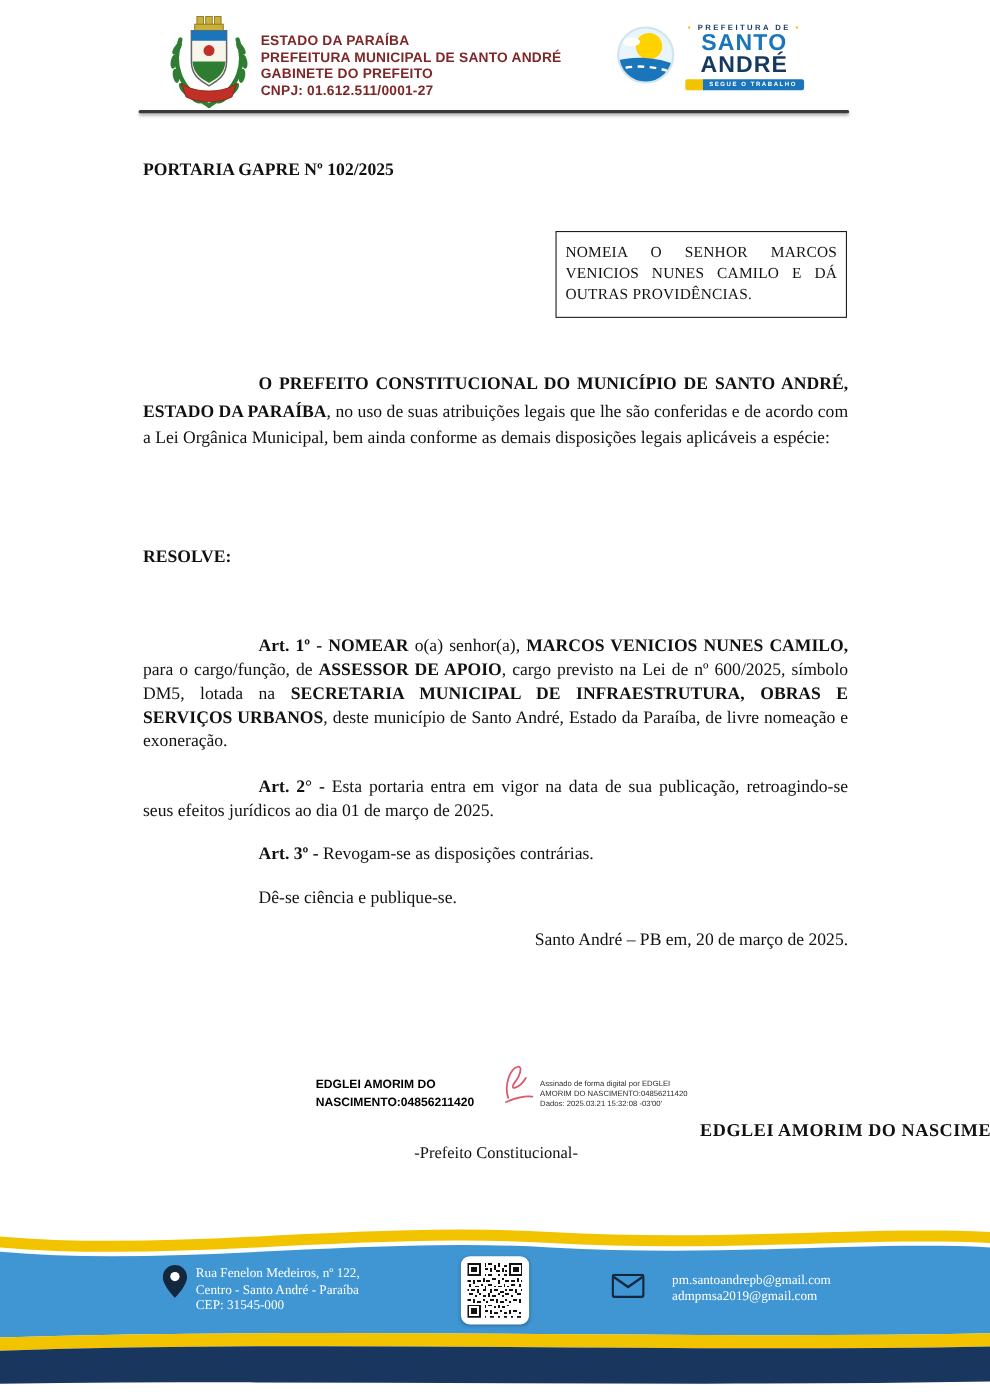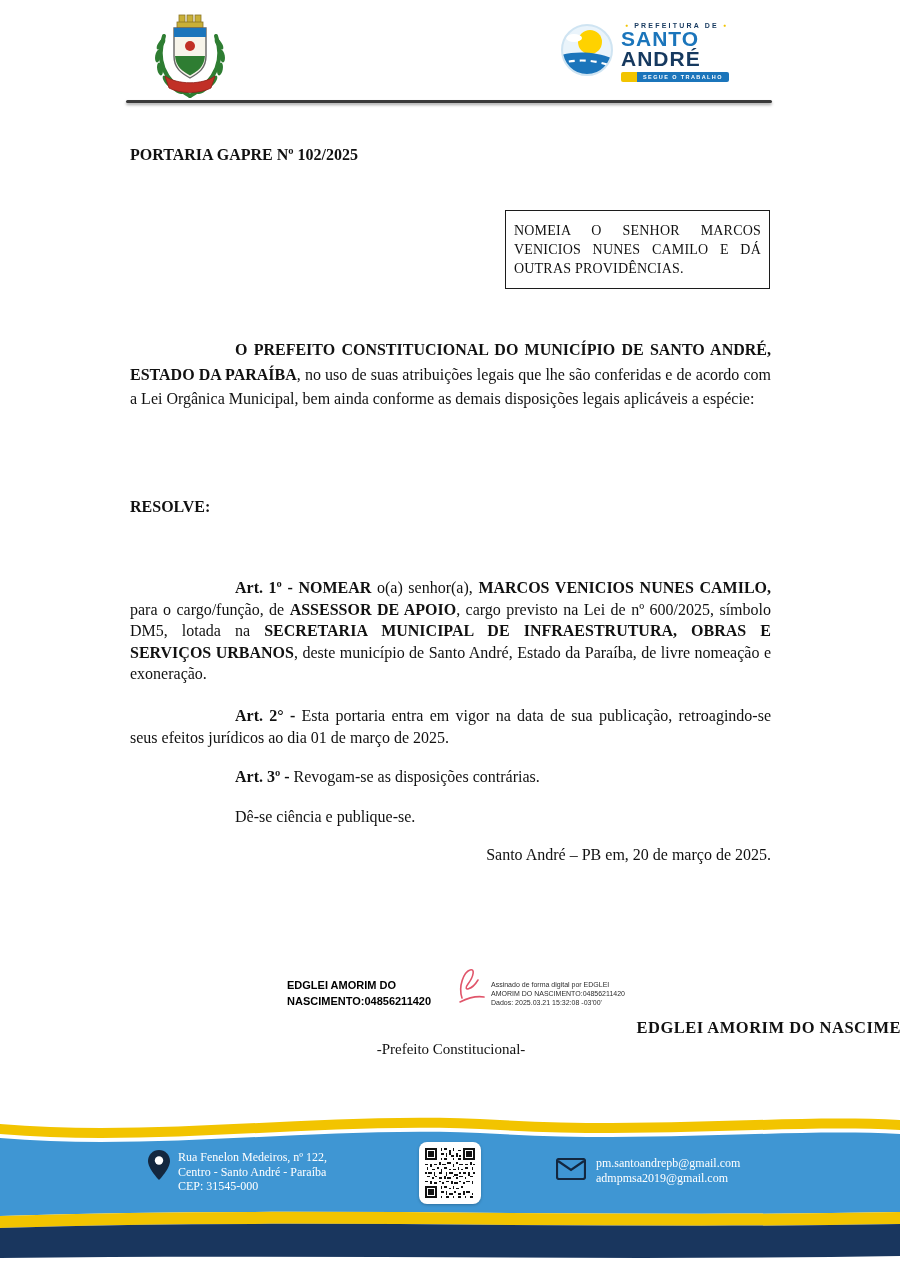--- a/index.html
+++ b/index.html
@@ -7,21 +7,21 @@
     position:relative; width:900px; height:1273px; margin:0 auto;
     background:#ffffff; overflow:hidden;
     font-family:"Liberation Serif","DejaVu Serif",serif; color:#111;
   }
   
   .crest { position:absolute; left:150px; top:12px; width:80px; height:90px; }
   .org { position:absolute; left:237px; top:30px;
          font-family:"Liberation Sans","DejaVu Sans",sans-serif;
          font-weight:bold; color:#7e2728; font-size:12.5px; line-height:15px; letter-spacing:.2px; }
   .logo { position:absolute; left:560px; top:22px; display:flex; align-items:center; gap:7px; }
-  .logo-text { display:flex; flex-direction:column; align-items:flex-start;
+  .logo-text { display:flex; flex-direction:column; align-items:center;
                font-family:"Liberation Sans","DejaVu Sans",sans-serif; }
   .logo-pre { font-size:7px; font-weight:bold; color:#16395f; letter-spacing:2.2px; }
   .logo-pre::before, .logo-pre::after { content:"\25CF"; color:#f2c400; font-size:5px; margin:0 4px; vertical-align:1px; }
   .logo-n1 { font-size:21px; font-weight:bold; color:#1b75bb; letter-spacing:1px; line-height:20px; }
   .logo-n2 { font-size:21px; font-weight:bold; color:#16395f; letter-spacing:1px; line-height:20px; }
   .logo-tag { margin-top:3px; display:flex; align-items:stretch; }
   .tag-y { width:16px; background:#f2c400; border-radius:2px 0 0 2px; }
   .tag-b { background:#1b75bb; color:#fff; font-size:5.5px; font-weight:bold;
            letter-spacing:1.4px; padding:2px 6px; border-radius:0 2px 2px 0; }
   .rule { position:absolute; left:126px; top:100px; width:646px; height:3px;
@@ -51,21 +51,21 @@
               font-size:16.5px; font-weight:bold; letter-spacing:.5px;padding-left:38px; }
   .sig-role { position:absolute; left:1px; top:1041px; width:900px; text-align:center; font-size:15px; }
   
   .footer { position:absolute; left:0; bottom:0; width:900px; height:175px; }
   .footer svg.waves { position:absolute; inset:0; }
   .f-address { position:absolute; left:148px; top:52px; display:flex; gap:8px; align-items:flex-start; color:#fff; }
   .addr-lines { font-size:12px; line-height:14.5px; }
   .f-qr { position:absolute; left:419px; top:44px; width:62px; height:62px; background:#fff;
           border-radius:8px; display:flex; align-items:center; justify-content:center;
           box-shadow:0 1px 3px rgba(0,0,0,.25); }
-  .f-email { position:absolute; left:556px; top:58px; display:flex; gap:10px; align-items:center; color:#fff; }
+  .f-email { position:absolute; left:556px; top:58px; display:flex; gap:25px; align-items:center; color:#fff; }
   .email-lines { font-size:12px; line-height:15px; }
 </style>
 </head>
 <body>
 
 <div class="page">
 
   <div class="crest">
     <svg width="80" height="90" viewBox="0 0 80 90">
       <g fill="none" stroke="#2e7d32" stroke-width="4" stroke-linecap="round">
@@ -91,20 +91,26 @@
         <rect x="27" y="10" width="26" height="6"></rect>
       </g>
       <path d="M24,16 h32 v28 c0,12 -7,17 -16,22 c-9,-5 -16,-10 -16,-22 Z" fill="#f7f4ea" stroke="#666" stroke-width="1.4"></path>
       <path d="M24,16 h32 v9 h-32 Z" fill="#1b75bb"></path>
       <path d="M25,44 l30,0 c-1,11 -7,15 -15,19.5 c-8,-4.5 -14,-8.5 -15,-19.5 Z" fill="#2e7d32"></path>
       <circle cx="40" cy="34" r="5" fill="#c13026"></circle>
       <path d="M15,64 C27,73 53,73 65,64 L61,76 C50,82 30,82 19,76 Z" fill="#c13026" stroke="#8f2119" stroke-width="0.8"></path>
     </svg>
   </div>
 
+  <div class="org">
+    <div>ESTADO DA PARAÍBA</div>
+    <div>PREFEITURA MUNICIPAL DE SANTO ANDRÉ</div>
+    <div>GABINETE DO PREFEITO</div>
+    <div>CNPJ: 01.612.511/0001-27</div>
+  </div>
 
   <div class="logo">
     <span>
       <svg width="54" height="54" viewBox="0 0 54 54">
         <defs>
             <clipPath id="cclip">
               <circle cx="27" cy="27" r="25"></circle>
             </clipPath>
           </defs>
         <circle cx="27" cy="27" r="25" fill="#eaf4fb"></circle>

